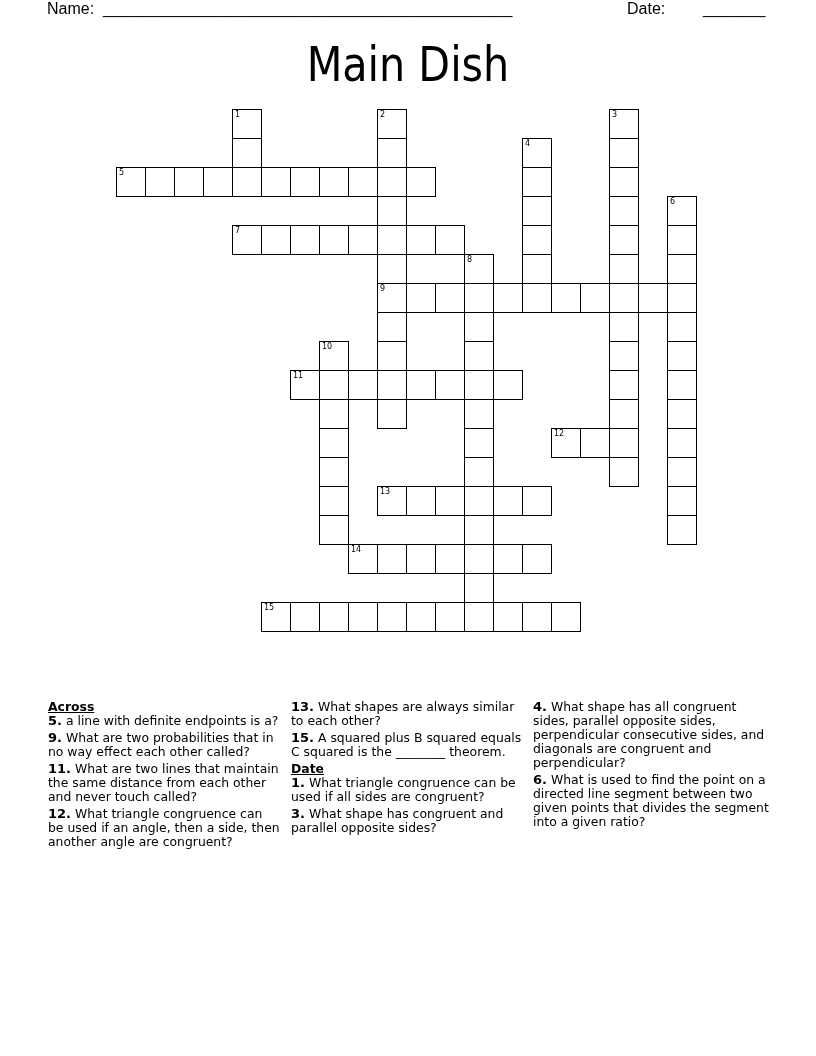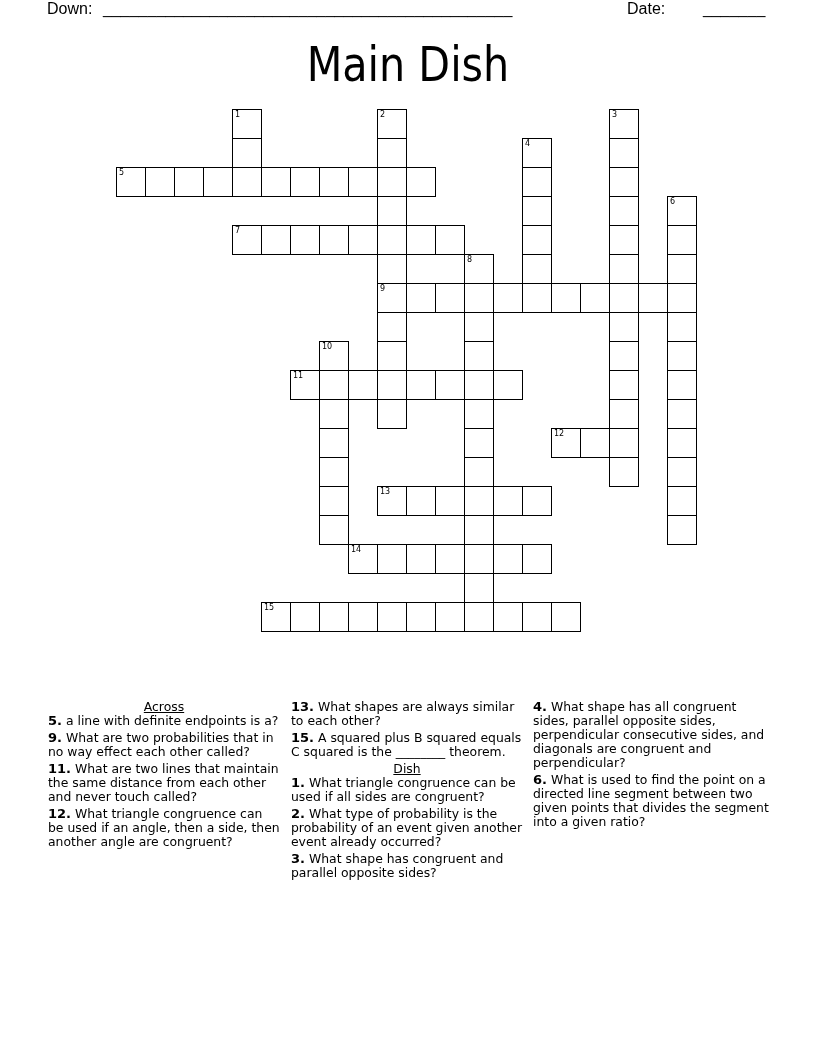--- a/index.html
+++ b/index.html
@@ -7,32 +7,32 @@
   .header { position: absolute; top: 0; left: 47px; width: 700px; height: 20px; font-family: "Liberation Sans", sans-serif; font-size: 16px; line-height: 18px; }
   .header .name-label { position: absolute; left: 0; top: 0; }
   .header .name-line { position: absolute; left: 56px; top: 0; }
   .header .date-label { position: absolute; left: 580px; top: 0; }
   .header .date-line { position: absolute; left: 656px; top: 0; }
   .title { position: absolute; top: 32px; left: 0; width: 816px; text-align: center; font-family: "DejaVu Sans", sans-serif; font-size: 48px; line-height: 64px; letter-spacing: 0px; transform: scaleX(0.86); transform-origin: center; }
   .grid { position: absolute; left: 0; top: 0; width: 816px; height: 660px; }
   .cell { position: absolute; width: 29px; height: 29px; box-sizing: border-box; border: 1.5px solid #000; background: #fff; margin-left: -1px; margin-top: -1px; width: 30px; height: 30px; }
   .cell .num { position: absolute; left: 2px; top: 0px; font-family: "DejaVu Sans", sans-serif; font-size: 8px; line-height: 10px; }
   .clues { position: absolute; top: 700px; font-family: "DejaVu Sans", sans-serif; font-size: 12.4px; line-height: 14px; }
-  .clues .heading { font-weight: normal; text-decoration: underline; margin-bottom: 0px; text-align: center; }
+  .clues .heading { font-weight: bold; text-decoration: underline; margin-bottom: 0px; }
   .clue { margin-bottom: 3px; }
   .clue .cnum { font-weight: bold; font-size: 13px; }
   .col1 { left: 48px; width: 232px; }
   .col2 { left: 291px; width: 232px; }
   .col3 { left: 533px; width: 236px; }
 </style>
 </head>
 <body>
 
 <div class="header">
-  <span class="name-label">Down:</span>
+  <span class="name-label">Name:</span>
   <span class="name-line">______________________________________________</span>
   <span class="date-label">Date:</span>
   <span class="date-line">_______</span>
 </div>
 
 <div class="title">Main Dish</div>
 
 <div class="grid" id="crossword-grid">
     <div class="cell" style="left: 233px; top: 110px;">
       <span class="num">1</span>
@@ -185,22 +185,21 @@
   <div class="heading">Across</div>
   <div class="clue"><span class="cnum">5.</span> <span>a line with definite endpoints is a?</span></div>
   <div class="clue"><span class="cnum">9.</span> <span>What are two probabilities that in no way effect each other called?</span></div>
   <div class="clue"><span class="cnum">11.</span> <span>What are two lines that maintain the same distance from each other and never touch called?</span></div>
   <div class="clue"><span class="cnum">12.</span> <span>What triangle congruence can be used if an angle, then a side, then another angle are congruent?</span></div>
 </div>
 
 <div class="clues col2">
   <div class="clue"><span class="cnum">13.</span> <span>What shapes are always similar to each other?</span></div>
   <div class="clue"><span class="cnum">15.</span> <span>A squared plus B squared equals C squared is the ________ theorem.</span></div>
-  <div class="heading">Dish</div>
+  <div class="heading">Date</div>
   <div class="clue"><span class="cnum">1.</span> <span>What triangle congruence can be used if all sides are congruent?</span></div>
-  <div class="clue"><span class="cnum">2.</span> <span>What type of probability is the probability of an event given another event already occurred?</span></div>
   <div class="clue"><span class="cnum">3.</span> <span>What shape has congruent and parallel opposite sides?</span></div>
 </div>
 
 <div class="clues col3">
   <div class="clue"><span class="cnum">4.</span> <span>What shape has all congruent sides, parallel opposite sides, perpendicular consecutive sides, and diagonals are congruent and perpendicular?</span></div>
   <div class="clue"><span class="cnum">6.</span> <span>What is used to find the point on a directed line segment between two given points that divides the segment into a given ratio?</span></div>
 </div>
 
 </body></html>

